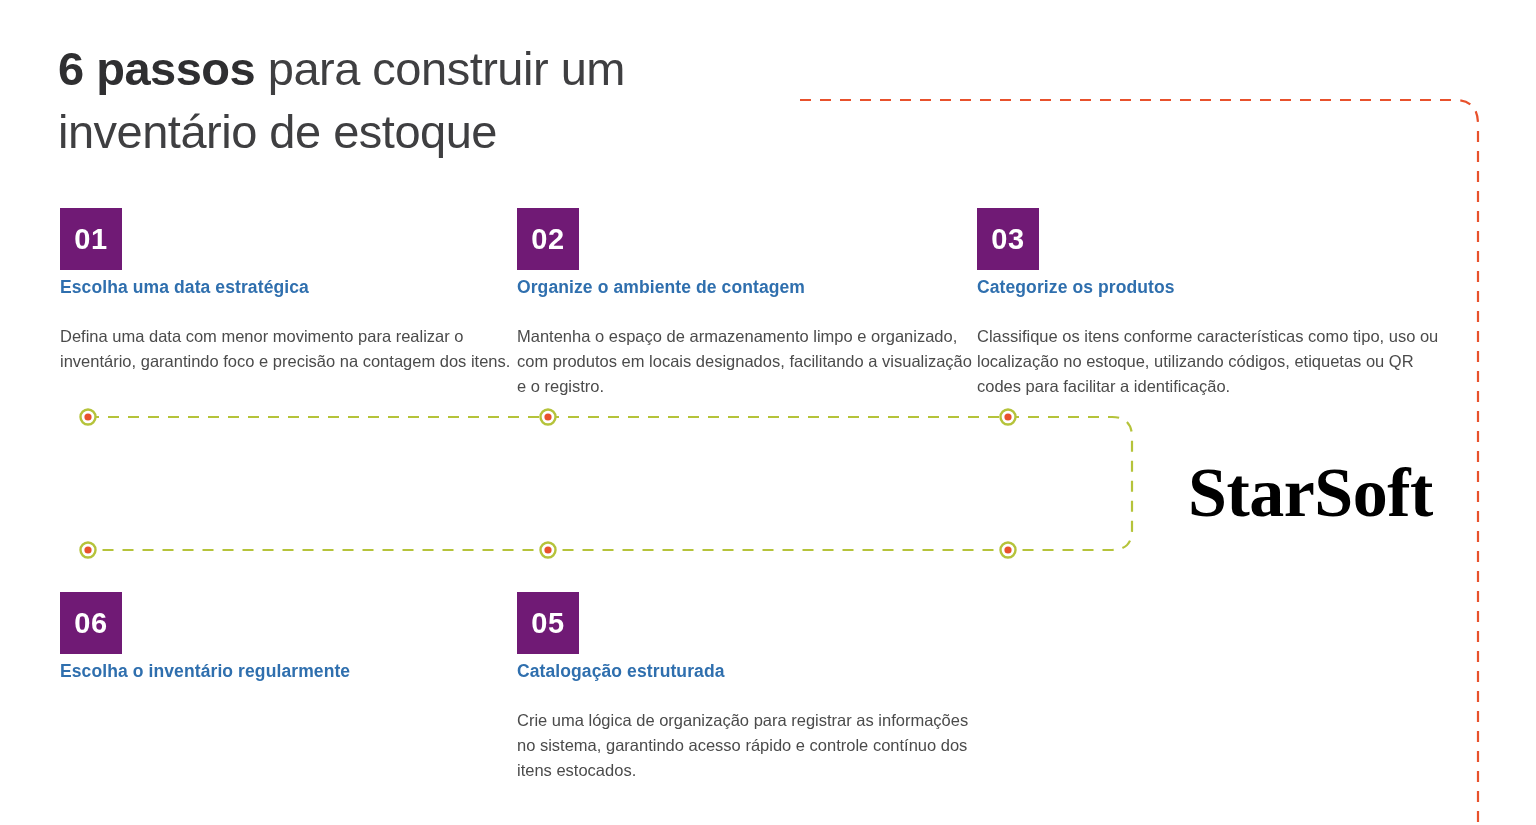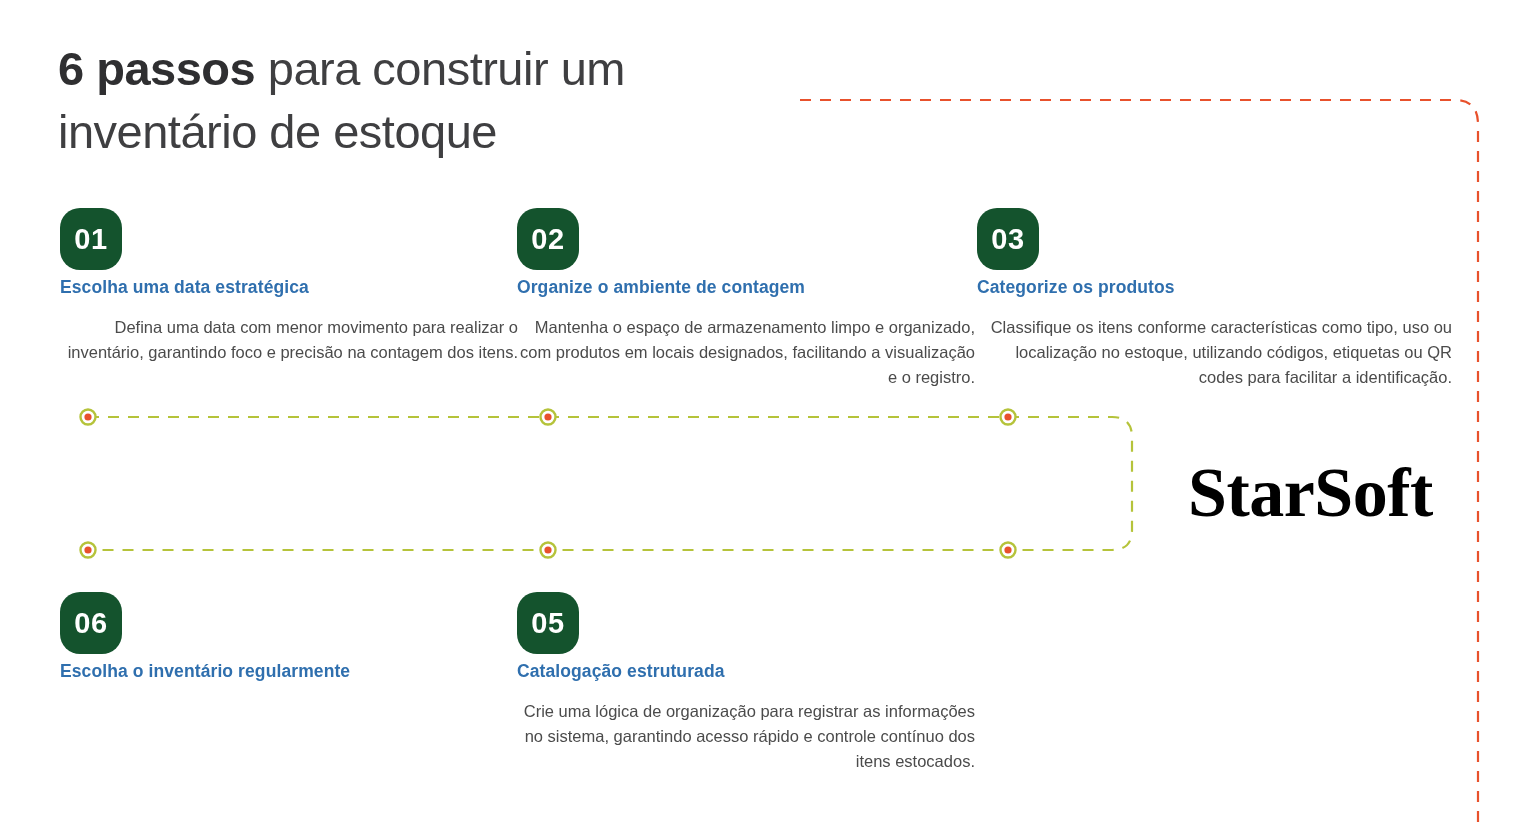--- a/index.html
+++ b/index.html
@@ -49,44 +49,43 @@
   }
 
   
   .step {
     position: absolute;
     width: 458px;
   }
   .step-badge {
     width: 62px;
     height: 62px;
-    border-radius: 20px;
-    background: #14532d;
+    border-radius: 0;
+    background: #701a75;
     color: #ffffff;
     font-size: 29px;
     font-weight: 700;
     display: flex;
     align-items: center;
     justify-content: center;
     letter-spacing: 0.5px;
   }
   .step-title {
     margin-top: 7px;
     font-size: 17.5px;
     font-weight: 700;
     color: #2f6fae;
     letter-spacing: 0.1px;
   }
   .step-desc {
-    margin-top: 17px;
+    margin-top: 26px;
     font-size: 16.5px;
     line-height: 1.53;
     color: #4b4b4b;
     font-weight: 400;
-    text-align: right;
   }
 
   
   #step-01 { left: 60px;  top: 208px; }
   #step-02 { left: 517px; top: 208px; }
   #step-03 { left: 977px; top: 208px; width: 475px; }
 
   
   #step-06 { left: 60px;  top: 592px; }
   #step-05 { left: 517px; top: 592px; }

